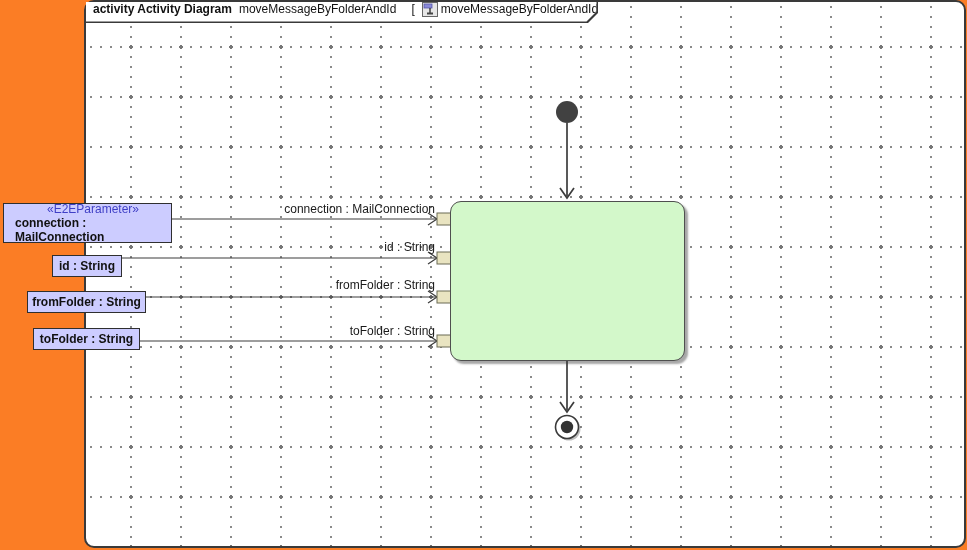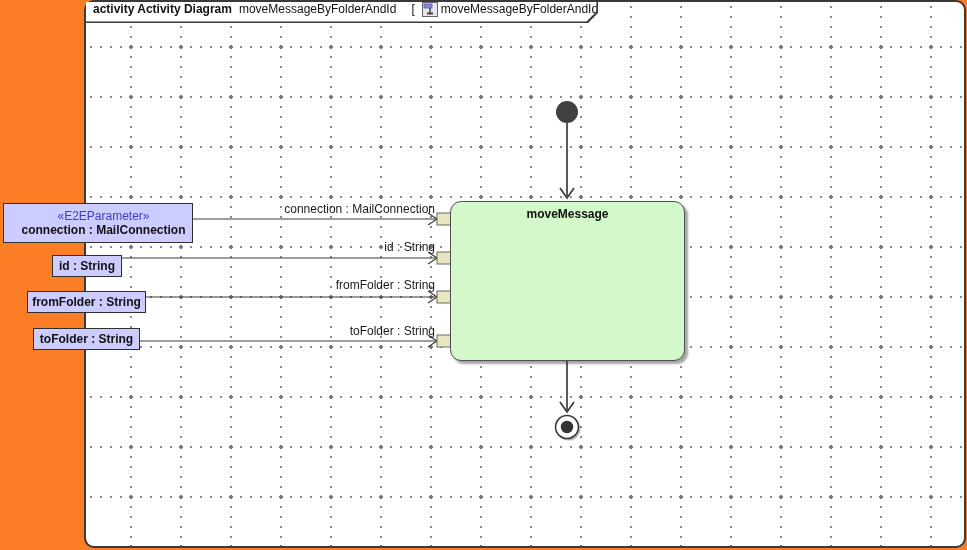--- a/index.html
+++ b/index.html
@@ -115,21 +115,20 @@
 
       <g fill="#e9e4c1" stroke="#6b6b55" stroke-width="1">
         <rect x="351" y="211" width="14" height="12"></rect>
         <rect x="351" y="250" width="14" height="12"></rect>
         <rect x="351" y="289" width="14" height="12"></rect>
         <rect x="351" y="333" width="14" height="12"></rect>
       </g>
     </svg>
 
     <div class="action-node">
-      <div class="title">moveMessage</div>
     </div>
   </div>
 
   <div class="tab-outer">
     <div class="tab-inner">
       <span class="kw">activity Activity Diagram</span>
       <span class="nm">moveMessageByFolderAndId</span>
       <span class="br">[</span>
       <span class="dg-icon">
         <svg width="16" height="15" viewBox="0 0 16 15">
@@ -137,21 +136,21 @@
           <rect x="2" y="2" width="8" height="4" fill="#8a8ad8" stroke="#5555aa" stroke-width="0.8"></rect>
           <line x1="8" y1="6" x2="8" y2="11" stroke="#333" stroke-width="1.4"></line>
           <rect x="5" y="10.5" width="6" height="2" fill="#444"></rect>
         </svg>
       </span>
       <span class="nm">moveMessageByFolderAndId</span>
       <span>]</span>
     </div>
   </div>
 
-  <div class="param-box" style="left:3px; top:203px; width:190px; height:40px;padding-left:11px;">
+  <div class="param-box" style="left:3px; top:203px; width:169px; height:40px;padding-left:11px;">
     <div class="stereo">«E2EParameter»</div>
     <div class="plabel">connection : MailConnection</div>
   </div>
   <div class="param-box" style="left:52px; top:255px; width:70px; height:22px;">
     <div class="plabel">id : String</div>
   </div>
   <div class="param-box" style="left:27px; top:291px; width:119px; height:22px;">
     <div class="plabel">fromFolder : String</div>
   </div>
   <div class="param-box" style="left:33px; top:328px; width:107px; height:22px;">

